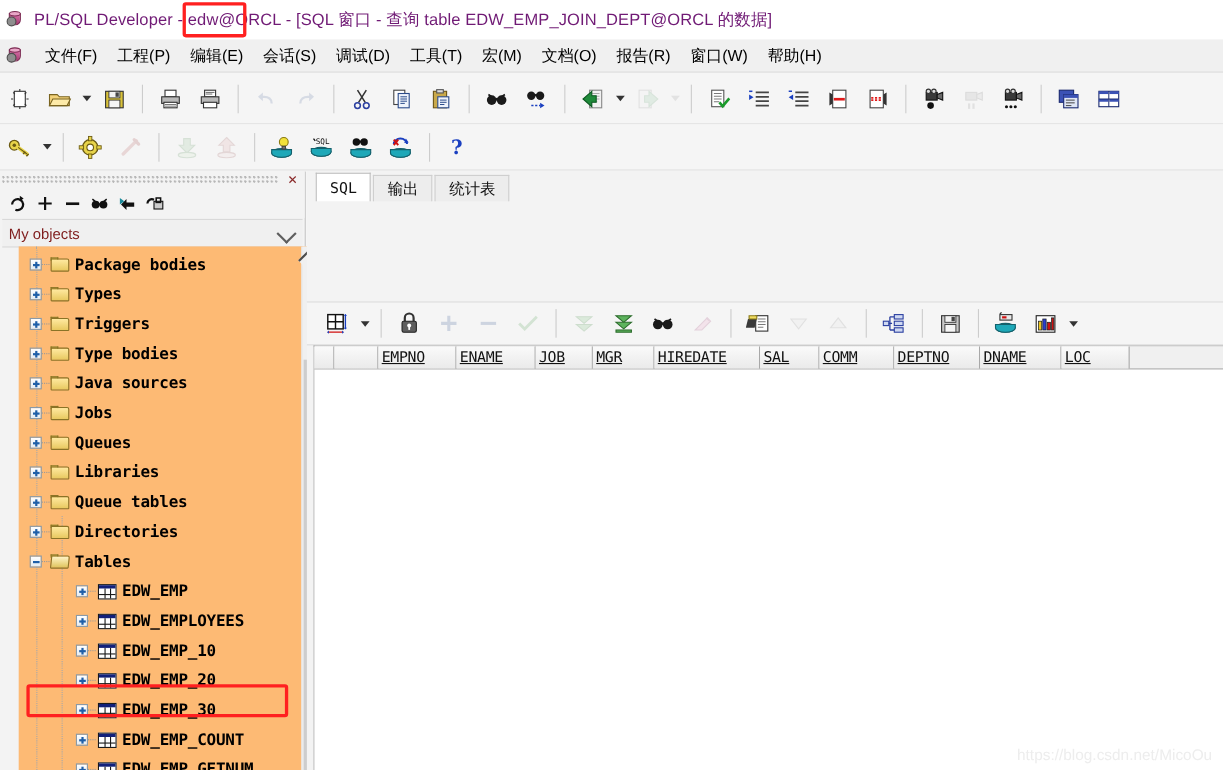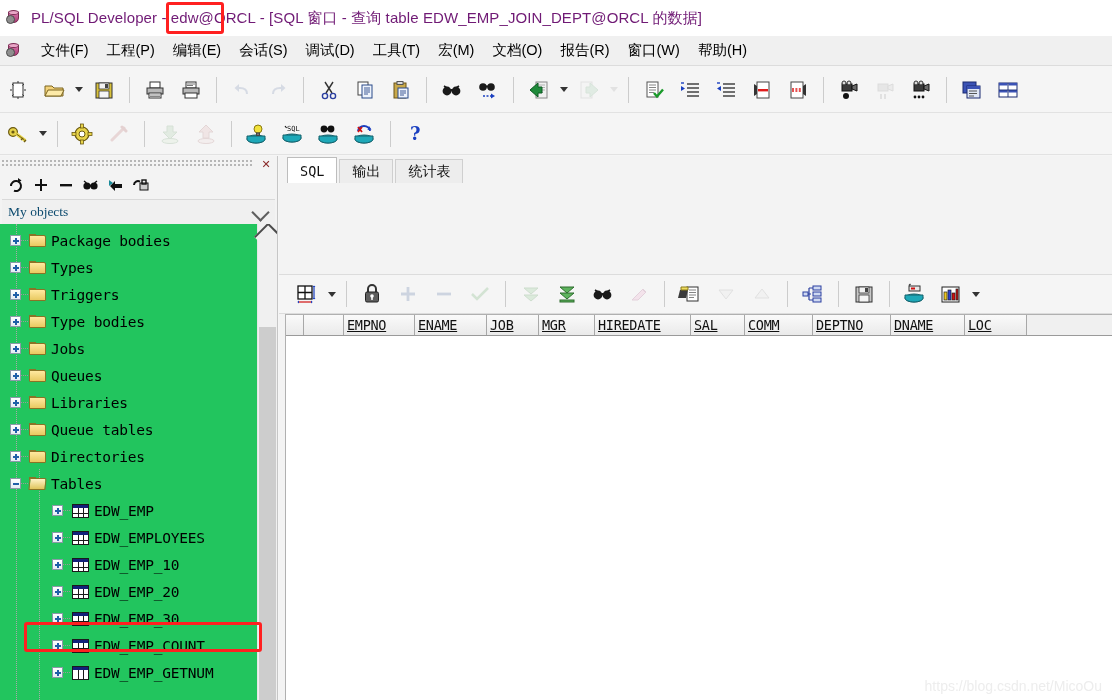--- a/index.html
+++ b/index.html
@@ -178,38 +178,39 @@
     height: 24px;
     margin: 1px 2px 0 2px;
     background: #f0f0f0;
     border-top: 1px solid #d9d9d9;
     border-bottom: 1px solid #d9d9d9;
     display: flex; align-items: center;
     padding: 0 6px;
     position: relative;
   }
   .lp-combo-text {
-    font-family: Liberation Serif, serif;
+    font-family: Liberation Sans, sans-serif;
     font-size: 13.5px;
-    color: #0c4a6e;
+    color: #7f1d1d;
   }
   .lp-combo-caret {
     position: absolute; right: 8px; top: 6px;
     width: 11px; height: 11px;
     border-left: 2px solid #5e5e5e;
     border-bottom: 2px solid #5e5e5e;
     transform: rotate(-45deg);
   }
 
   .tree-wrap {
     position: absolute;
-    left: 0; top: 68px;
+    left: 17px; top: 68px;
     width: 277px; bottom: 0;
-    background: #22c55e;
+    background: #fdba74;
     overflow: hidden;
+    font-weight: bold;
   }
   .tree {
     position: absolute; left: 0; top: 0;
     width: 258px; height: 100%;
     padding-top: 3px;
     box-sizing: border-box;
   }
   .tnode {
     height: 27px;
     display: flex; align-items: center;
@@ -880,20 +881,29 @@
           <span class="label">Triggers</span>
         </div>
         <div class="tnode">
           <span class="expander plus"></span>
           <span class="dotline"></span>
           <span class="folder">
               <span class="f-tab"></span>
               <span class="f-back"></span>
             </span>
           <span class="label">Type bodies</span>
+        </div>
+        <div class="tnode">
+          <span class="expander plus"></span>
+          <span class="dotline"></span>
+          <span class="folder">
+              <span class="f-tab"></span>
+              <span class="f-back"></span>
+            </span>
+          <span class="label">Java sources</span>
         </div>
         <div class="tnode">
           <span class="expander plus"></span>
           <span class="dotline"></span>
           <span class="folder">
               <span class="f-tab"></span>
               <span class="f-back"></span>
             </span>
           <span class="label">Jobs</span>
         </div>

